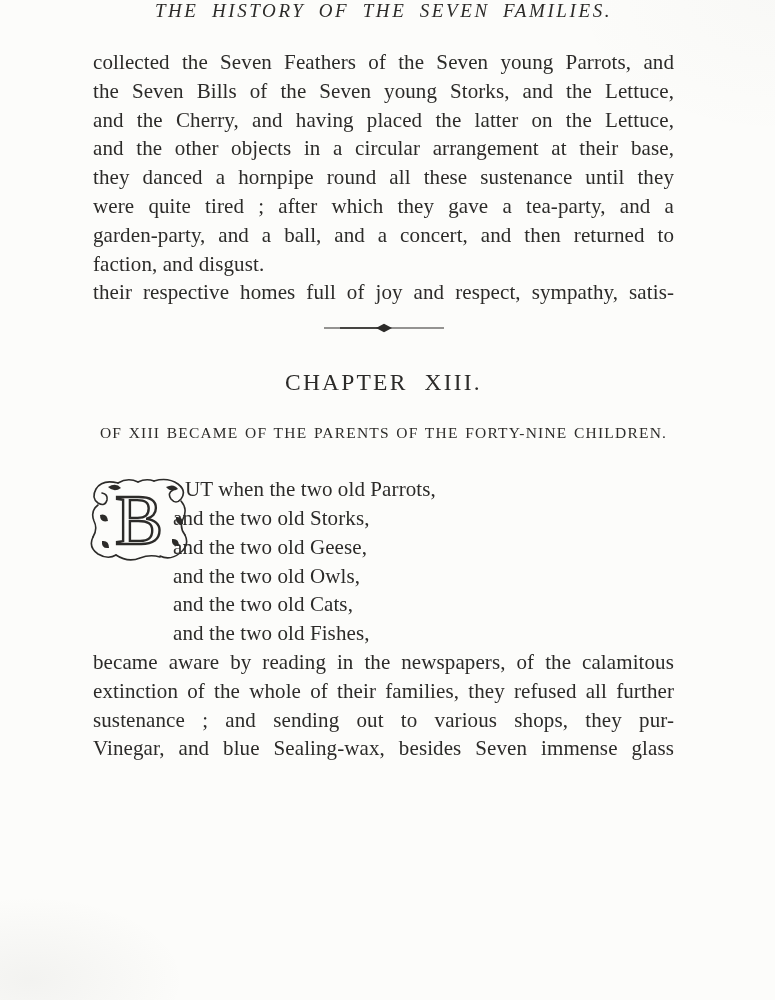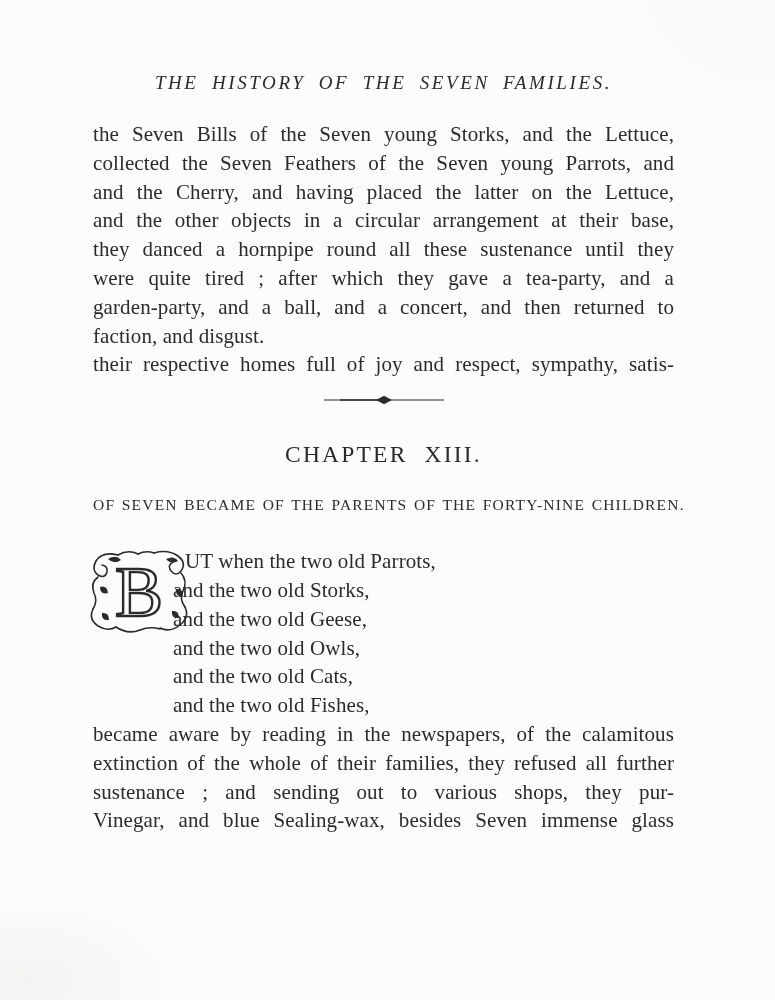--- a/index.html
+++ b/index.html
@@ -10,21 +10,21 @@
     background:
       radial-gradient(ellipse 220px 120px at 4% 98%, rgba(70,70,62,0.05), transparent 70%),
       radial-gradient(ellipse 300px 200px at 100% 0%, rgba(70,70,62,0.02), transparent 70%),
       #fcfcfa;
     font-family:"Liberation Serif","DejaVu Serif",serif;
     color:#2c2b29;
     overflow:hidden;
   }
   .text-block{position:absolute;left:93px;top:0;width:581px;}
   .running-head{
-    padding-top:72px;margin:0;
+    margin:0;
     font-size:19px;font-style:italic;font-weight:normal;
     letter-spacing:2.6px;word-spacing:6px;
     text-align:center;white-space:nowrap;
   }
   .para{margin:0;}
   .para1{margin-top:26px;}
   .bline{
     font-size:21px;line-height:28.8px;
     letter-spacing:0.1px;
     text-align:justify;text-align-last:justify;
@@ -54,41 +54,41 @@
 </style>
 </head>
 <body>
 
 <div class="page">
   <div class="text-block">
 
     <div class="running-head">THE HISTORY OF THE SEVEN FAMILIES.</div>
 
     <div class="para para1">
+      <div class="bline">collected the Seven Feathers of the Seven young Parrots, and</div>
       <div class="bline">the Seven Bills of the Seven young Storks, and the Lettuce,</div>
-      <div class="bline">collected the Seven Feathers of the Seven young Parrots, and</div>
       <div class="bline">and the Cherry, and having placed the latter on the Lettuce,</div>
       <div class="bline">and the other objects in a circular arrangement at their base,</div>
       <div class="bline">they danced a hornpipe round all these sustenance until they</div>
       <div class="bline">were quite tired ; after which they gave a tea-party, and a</div>
       <div class="bline">garden-party, and a ball, and a concert, and then returned to</div>
       <div class="bline no-just">faction, and disgust.</div>
       <div class="bline">their respective homes full of joy and respect, sympathy, satis-</div>
     </div>
 
     <div class="divider-row">
       <svg width="124" height="10" viewBox="0 0 124 10" aria-hidden="true">
         <line x1="2" y1="5" x2="122" y2="5" stroke="#2c2b29" stroke-width="1.1"></line>
         <line x1="18" y1="5" x2="60" y2="5" stroke="#2c2b29" stroke-width="1.7"></line>
         <polygon points="54,5 62,0.8 70,5 62,9.2" fill="#2c2b29"></polygon>
       </svg>
     </div>
 
     <div class="chapter-title">CHAPTER XIII.</div>
-    <div class="chapter-subtitle">OF SEVEN BECAME OF THE PARENTS OF THE FORTY-NINE CHILDREN.</div>
+    <div class="chapter-subtitle">OF XIII BECAME OF THE PARENTS OF THE FORTY-NINE CHILDREN.</div>
 
     <div class="opening">
       <svg class="drop-cap-box" viewBox="0 0 102 86" aria-hidden="true">
         <g stroke="#2c2b29" stroke-width="1.6" fill="none" stroke-linecap="round">
           <path d="M30,6 Q14,2 8,12 Q3,21 10,26 Q17,30 19,23 Q20,17 14,16"></path>
           <path d="M10,28 Q2,34 6,44 Q10,52 5,60"></path>
           <path d="M5,60 Q0,70 10,77 Q20,83 28,78"></path>
           <path d="M30,6 Q40,0 50,5"></path>
           <path d="M66,4 Q80,0 90,7 Q99,14 93,22 Q88,28 83,22 Q79,16 85,13"></path>
           <path d="M93,24 Q100,32 95,42 Q91,50 97,58"></path>

